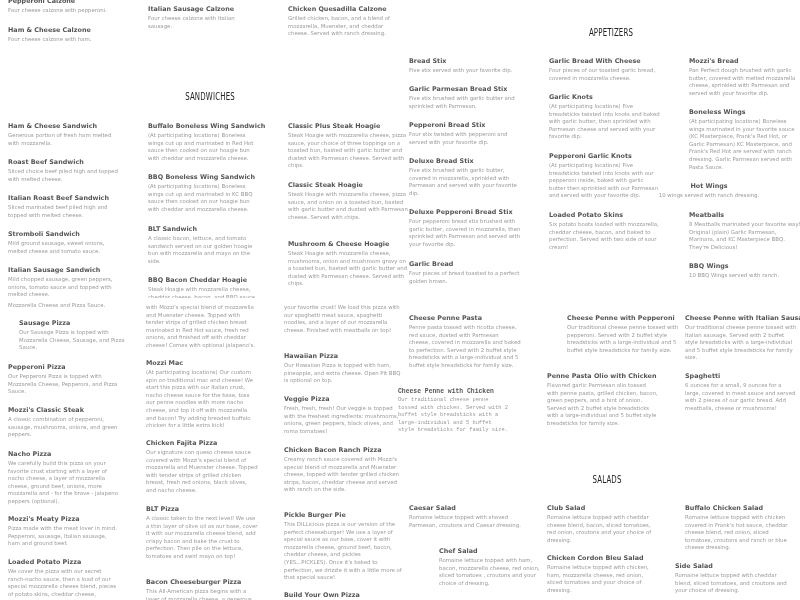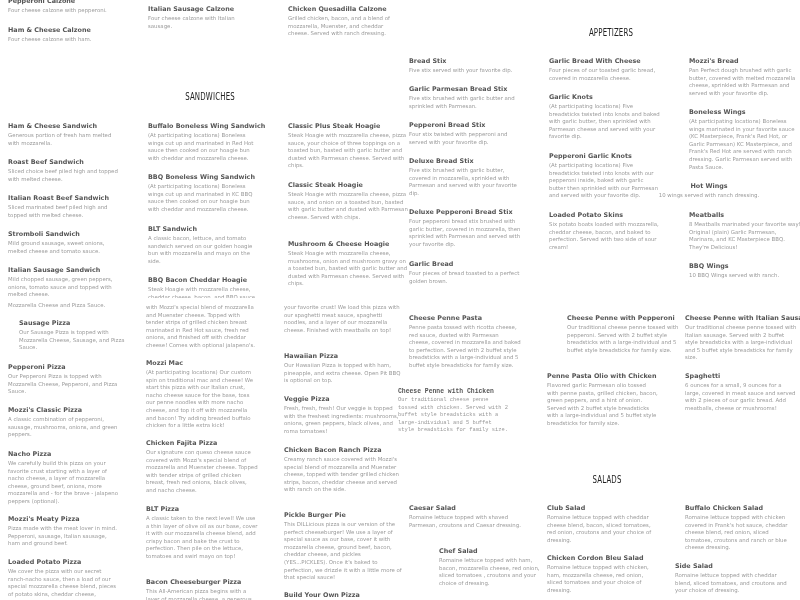--- a/index.html
+++ b/index.html
@@ -92,21 +92,21 @@
 </div>
 <div class="item" style="left:19px;top:319px;">
   <div class="t">Sausage Pizza</div>
   <div class="d">Our Sausage Pizza is topped with Mozzarella Cheese, Sausage, and Pizza Sauce.</div>
 </div>
 <div class="item" style="left:8px;top:363px;">
   <div class="t">Pepperoni Pizza</div>
   <div class="d">Our Pepperoni Pizza is topped with Mozzarella Cheese, Pepperoni, and Pizza Sauce.</div>
 </div>
 <div class="item" style="left:8px;top:406px;">
-  <div class="t">Mozzi's Classic Pizza</div>
+  <div class="t">Mozzi's Classic Steak</div>
   <div class="d">A classic combination of pepperoni, sausage, mushrooms, onions, and green peppers.</div>
 </div>
 <div class="item" style="left:8px;top:450px;">
   <div class="t">Nacho Pizza</div>
   <div class="d">We carefully build this pizza on your favorite crust starting with a layer of nacho cheese, a layer of mozzarella cheese, ground beef, onions, more mozzarella and - for the brave - jalapeno peppers (optional).</div>
 </div>
 <div class="item" style="left:8px;top:515px;">
   <div class="t">Mozzi's Meaty Pizza</div>
   <div class="d">Pizza made with the meat lover in mind. Pepperoni, sausage, Italian sausage, ham and ground beef.</div>
 </div>

